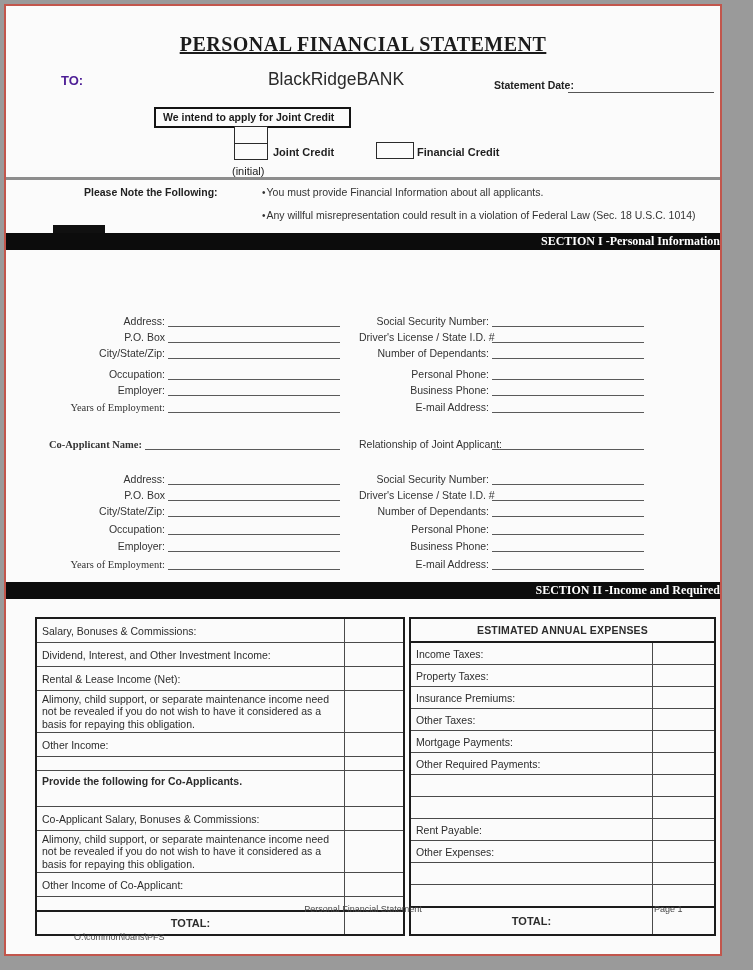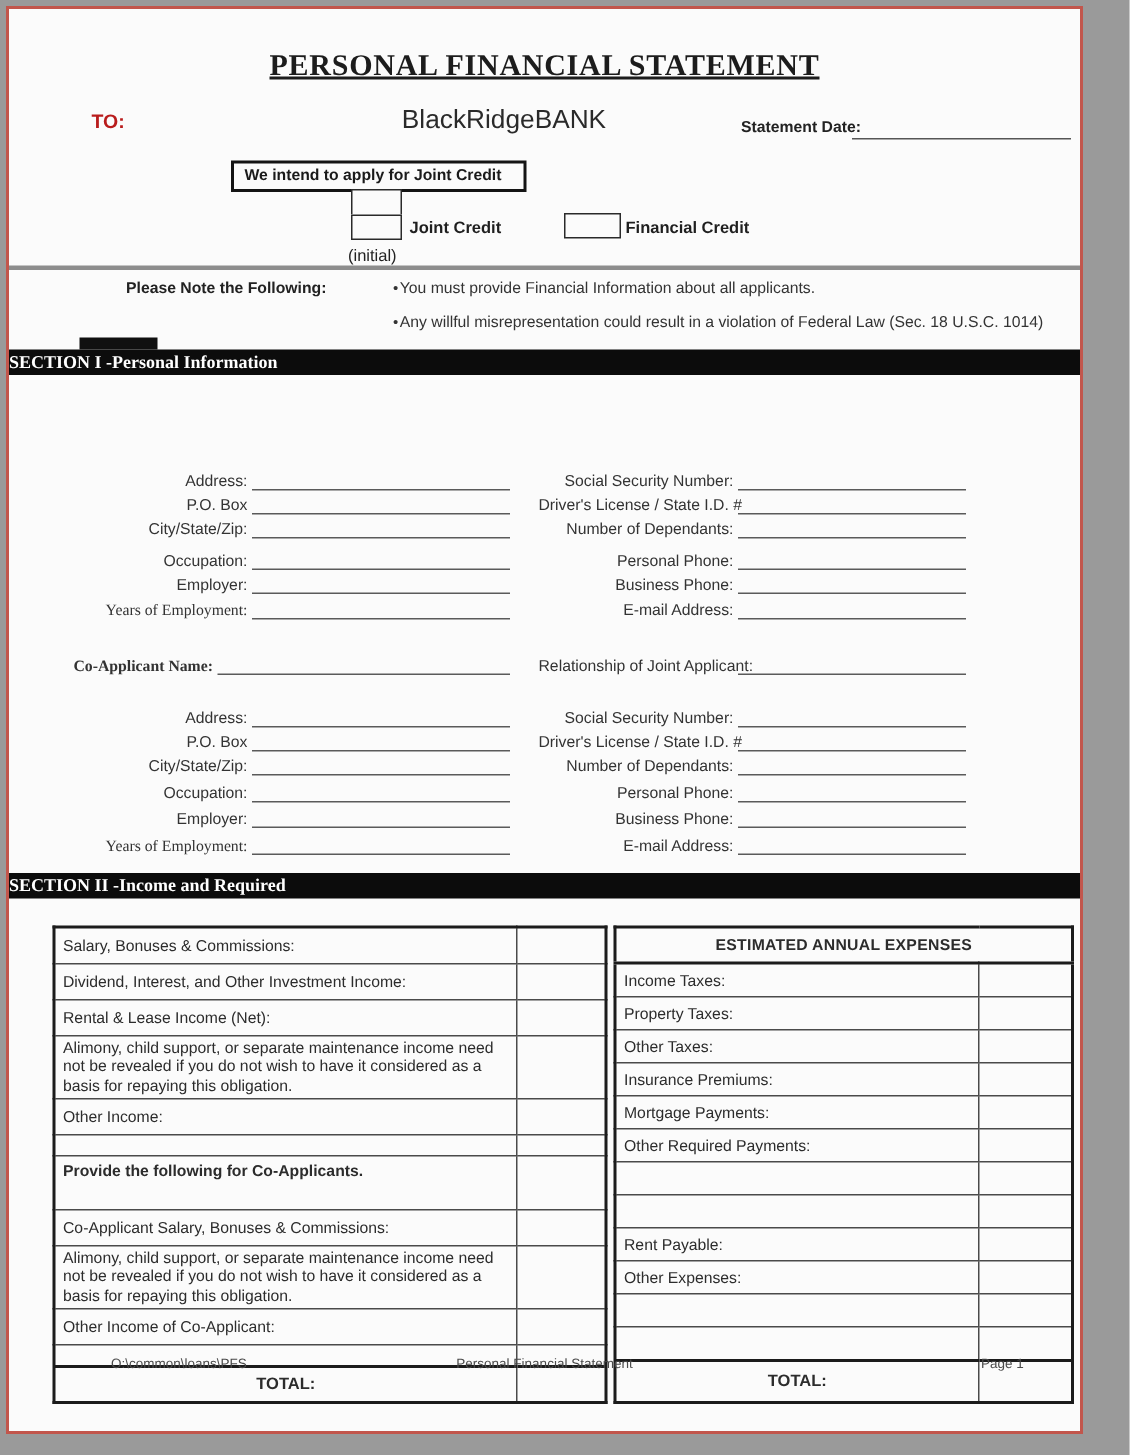--- a/index.html
+++ b/index.html
@@ -13,21 +13,21 @@
     position:absolute;left:4px;top:4px;width:718px;height:952px;
     box-sizing:border-box;border:2px solid #c2564c;background:#fbfbfb;
     color:#2e2e2e;
   }
   .abs{position:absolute;}
   .page-title{
     width:100%;text-align:center;top:27px;left:0;
     font-family:"Liberation Serif",serif;font-weight:bold;font-size:20px;
     text-decoration:underline;color:#1c1c1c;letter-spacing:.5px;
   }
-  .to-label{left:55px;top:67px;font-weight:bold;font-size:13px;color:#b91c1c;}
+  .to-label{left:55px;top:67px;font-weight:bold;font-size:13px;color:#4c1d95;}
   .bank-name{left:120px;top:63px;width:420px;text-align:center;font-size:17.5px;color:#2a2a2a;}
   .stmt-label{left:488px;top:73px;font-weight:bold;font-size:10.5px;color:#222;}
   .stmt-line{left:562px;top:62px;width:146px;height:24px;border-bottom:1.5px solid #555;}
   .joint-box{
     left:148px;top:101px;width:186px;height:17px;border:2px solid #141414;
     font-weight:bold;font-size:10.5px;line-height:16px;padding-left:7px;box-sizing:content-box;
     color:#1a1a1a;background:#fbfbfb;
   }
   .cb{box-sizing:border-box;border:1.5px solid #2a2a2a;background:#fbfbfb;}
   .cb-top{left:228px;top:120px;width:34px;height:17px;border-bottom:none;}
@@ -40,21 +40,21 @@
   .gray-rule{left:0;top:171px;width:100%;height:3px;background:#8d8d8d;}
   .note-label{left:78px;top:180px;font-weight:bold;font-size:10.5px;color:#222;}
   .bullet-line{font-size:10.5px;color:#333;}
   .b1{left:256px;top:180px;}
   .b2{left:256px;top:203px;}
   .bullet-dot{font-size:10px;margin-right:1px;}
   .stray-mark{left:47px;top:219px;width:52px;height:8px;background:#101010;}
   .section-bar{
     left:0;width:100%;height:17px;background:#0c0c0c;color:#ffffff;
     font-family:"Liberation Serif",serif;font-weight:bold;font-size:12px;
-    text-align:left;line-height:17px;
+    text-align:right;line-height:17px;
   }
   .bar1{top:227px;}
   .bar2{top:576px;}
   .frow{position:absolute;display:flex;align-items:flex-end;height:15px;}
   .flabel{
     display:inline-block;text-align:right;font-size:10.5px;color:#333;
     white-space:nowrap;padding-right:3px;
   }
   .fline{display:inline-block;border-bottom:1.2px solid #5a5a5a;height:14px;}
   .bold{font-weight:bold;}
@@ -76,21 +76,21 @@
   tr.rs td{height:11px;}
   tr.multi td{height:38px;vertical-align:top;padding-top:2px;line-height:1.18;}
   tr.tall td{height:30px;vertical-align:top;padding-top:4px;}
   tr.rr td{height:16px;}
   tr.total td{
     border-top:2px solid #1b1b1b;height:20px;font-weight:bold;text-align:center;
     font-size:11px;
   }
   td.amt{}
   .footer-item{top:898px;font-size:9px;color:#4a4a4a;}
-  .f-left{left:68px;}
+  .f-left{left:68px;margin-top:28px;}
   .f-center{left:0;width:100%;text-align:center;}
   .f-right{left:648px;}
 </style>
 </head>
 <body>
 
 <div class="page">
 
   <div class="abs page-title">PERSONAL FINANCIAL STATEMENT</div>
 
@@ -290,25 +290,25 @@
           </tr>
       <tr class="rr">
             <td class="lbl">Income Taxes:</td>
             <td class="amt"></td>
           </tr>
       <tr class="rr">
             <td class="lbl">Property Taxes:</td>
             <td class="amt"></td>
           </tr>
       <tr class="rr">
+            <td class="lbl">Insurance Premiums:</td>
+            <td class="amt"></td>
+          </tr>
+      <tr class="rr">
             <td class="lbl">Other Taxes:</td>
-            <td class="amt"></td>
-          </tr>
-      <tr class="rr">
-            <td class="lbl">Insurance Premiums:</td>
             <td class="amt"></td>
           </tr>
       <tr class="rr">
             <td class="lbl">Mortgage Payments:</td>
             <td class="amt"></td>
           </tr>
       <tr class="rr">
             <td class="lbl">Other Required Payments:</td>
             <td class="amt"></td>
           </tr>

